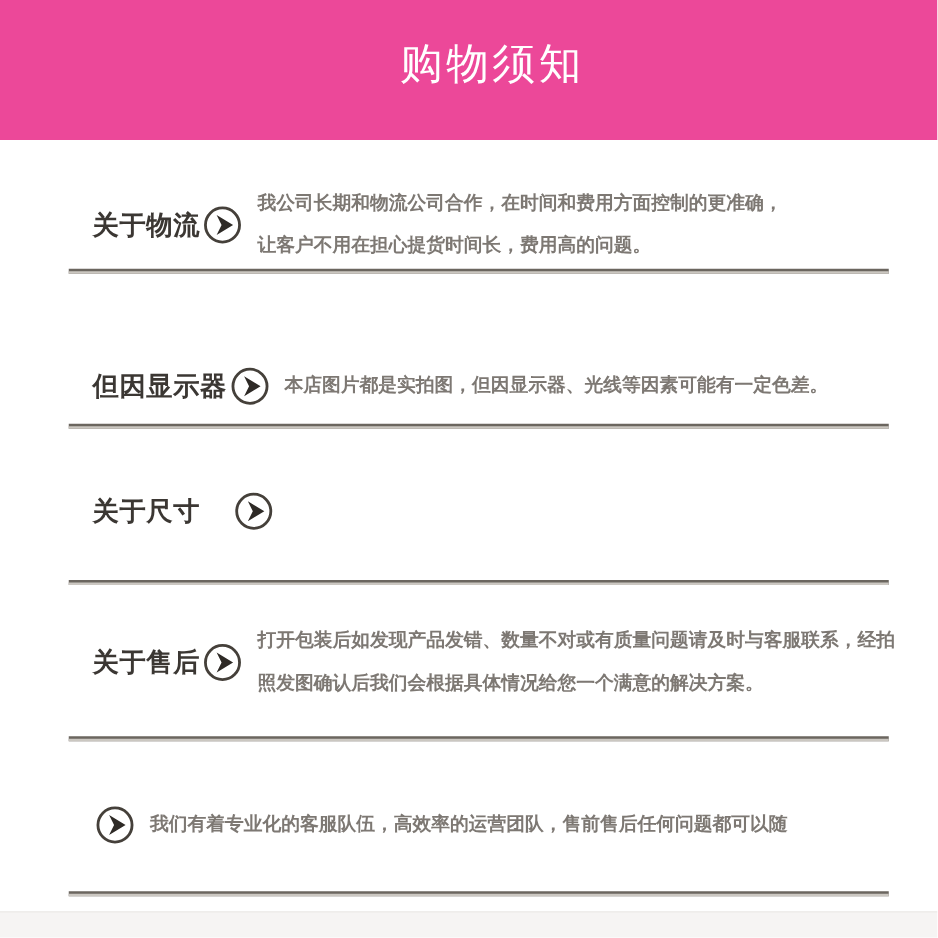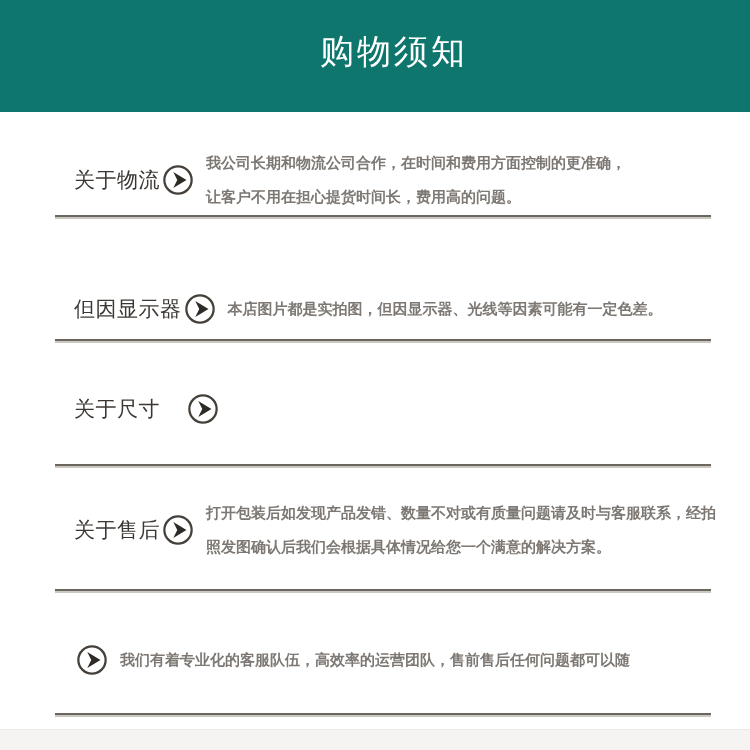--- a/index.html
+++ b/index.html
@@ -13,21 +13,21 @@
     background: #ffffff;
     overflow: hidden;
     font-family: "Liberation Sans", sans-serif;
   }
   
   .banner {
     position: absolute;
     top: 0; left: 0;
     width: 750px;
     height: 112px;
-    background: #0f766e;
+    background: #ec4899;
   }
   .banner h1 {
     margin: 0;
     padding-left: 38px;
     width: 712px;
     text-align: center;
     line-height: 102px;
     font-size: 34px;
     font-weight: 400;
     letter-spacing: 3px;
@@ -40,21 +40,21 @@
     width: 750px;
     box-sizing: border-box;
     padding-left: 74px;
     display: flex;
     align-items: center;
   }
   .section .label {
     flex: 0 0 auto;
     min-width: 86px;
     font-size: 21px;
-    font-weight: 400;
+    font-weight: 700;
     color: #3b3733;
     letter-spacing: 0.5px;
     white-space: nowrap;
   }
   .section .icon {
     flex: 0 0 auto;
     width: 32px;
     height: 32px;
     margin: 0 6px 0 2px;
   }

